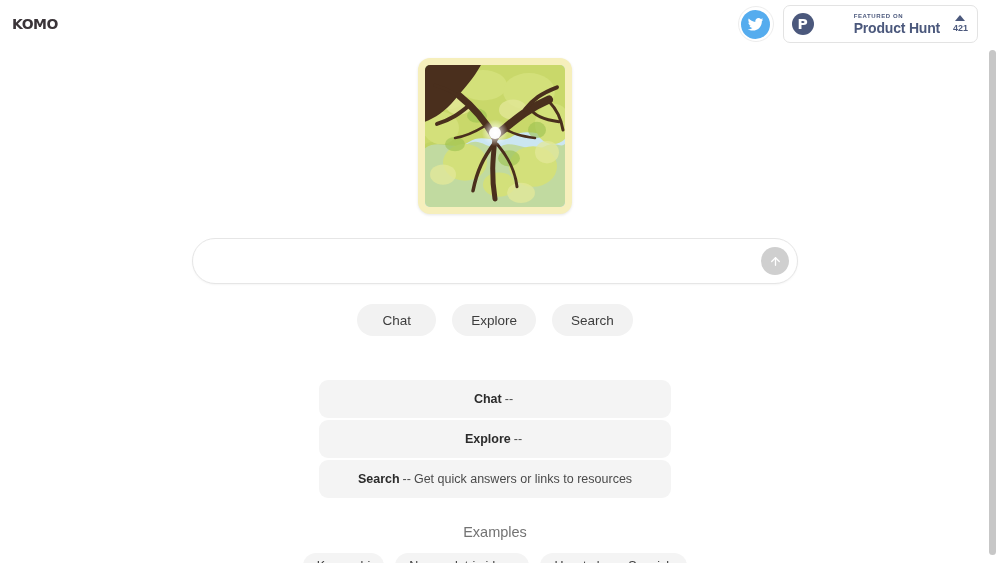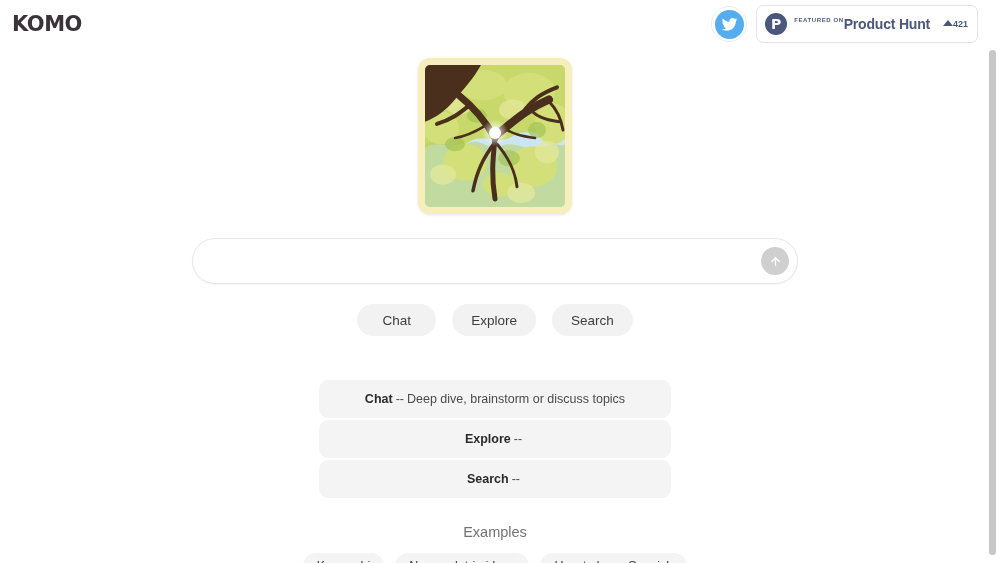--- a/index.html
+++ b/index.html
@@ -13,21 +13,21 @@
   #page { position: relative; width: 1000px; height: 563px; background:#fff; overflow:hidden; }
 
   
   .header {
     position: absolute; top: 0; left: 0; width: 990px; height: 48px;
     display: flex; align-items: center; justify-content: space-between;
     padding: 0 12px 0 12px;
   }
   .logo {
     font-family: "DejaVu Sans", sans-serif;
-    font-weight: 700; font-size: 21px; letter-spacing: -0.5px;
+    font-weight: 700; font-size: 14px; letter-spacing: -0.5px;
     color: #3a3438; line-height: 1;
   }
   .header-right { display: flex; align-items: center; gap: 9px; }
 
   .twitter-btn {
     width: 36px; height: 36px; border-radius: 50%;
     background: #ffffff; border: 1px solid #ededed;
     display: flex; align-items: center; justify-content: center;
     cursor: pointer;
   }
@@ -43,28 +43,28 @@
     display: flex; align-items: center; gap: 7px;
     padding: 0 9px 0 8px; cursor: pointer;
   }
   .ph-logo {
     width: 22px; height: 22px; border-radius: 50%;
     background: #4b587c; color: #fff;
     display: flex; align-items: center; justify-content: center;
     font-weight: 700; font-size: 14px; font-family: "DejaVu Sans", sans-serif;
     flex: 0 0 auto;
   }
-  .ph-text { display: flex; justify-content: center; line-height: 1; }
+  .ph-text { display: flex; flex-direction: column; justify-content: center; line-height: 1; margin-left: 33px; }
   .ph-kicker {
     font-size: 6px; font-weight: 700; letter-spacing: 0.6px;
     color: #4b587c; text-transform: uppercase; margin-bottom: 2px;
   }
   .ph-name { font-size: 14px; font-weight: 700; color: #4b587c; letter-spacing: -0.2px; }
   .ph-votes {
-    margin-left: auto; display: flex; flex-direction: row; align-items: center;
+    margin-left: auto; display: flex; flex-direction: column; align-items: center;
     justify-content: center; line-height: 1; padding-left: 6px;
   }
   .ph-caret {
     width: 0; height: 0;
     border-left: 5px solid transparent; border-right: 5px solid transparent;
     border-bottom: 6px solid #4b587c; margin-bottom: 3px;
   }
   .ph-count { font-size: 9px; font-weight: 700; color: #4b587c; }
 
   
@@ -255,29 +255,29 @@
     <div class="modes">
       <button class="mode-pill">Chat</button>
       <button class="mode-pill">Explore</button>
       <button class="mode-pill">Search</button>
     </div>
 
     <div class="info-list">
       <div class="info-row">
         <b>Chat</b>
         <span class="dashes">--</span>
-        <span>Deep dive, brainstorm or discuss topics</span>
       </div>
       <div class="info-row">
         <b>Explore</b>
         <span class="dashes">--</span>
       </div>
       <div class="info-row">
         <b>Search</b>
         <span class="dashes">--</span>
+        <span>Get quick answers or links to resources</span>
       </div>
     </div>
 
     <div class="examples">
       <div class="examples-title">Examples</div>
       <div class="ex-row">
         <button class="ex-pill">Komorebi</button>
         <button class="ex-pill">New york trip ideas</button>
         <button class="ex-pill">How to learn Spanish</button>
       </div>

